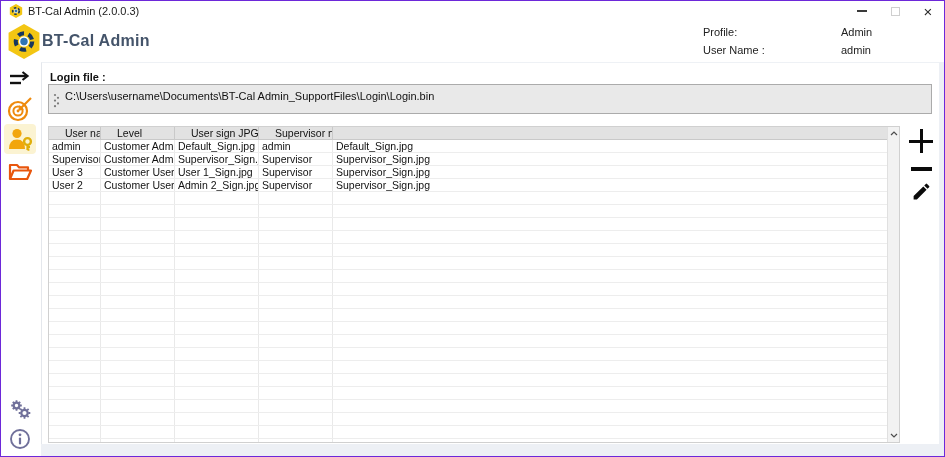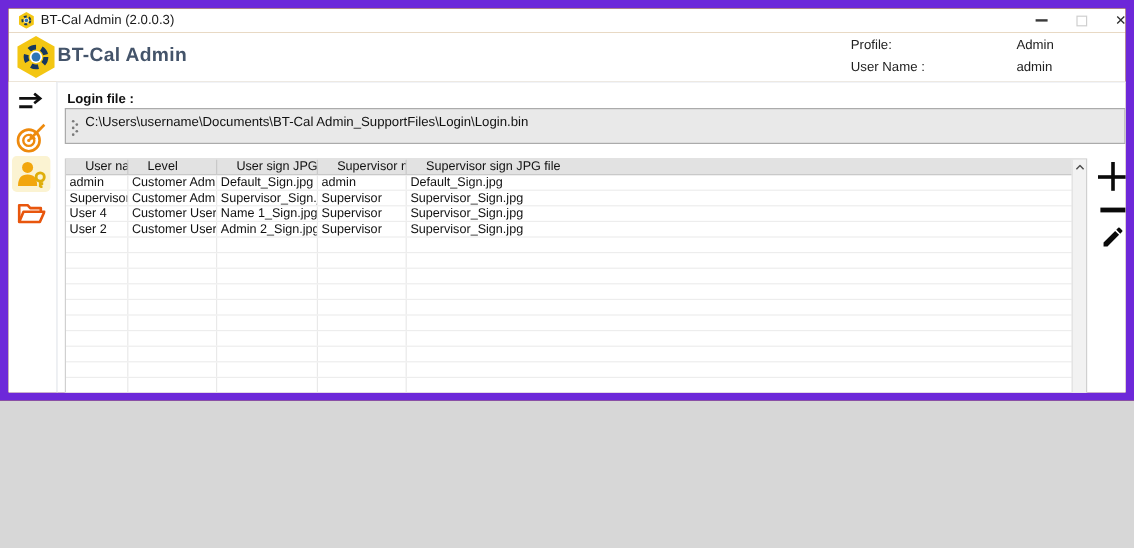--- a/index.html
+++ b/index.html
@@ -1,18 +1,18 @@
 <!DOCTYPE html>
 <html><head>
 <meta charset="utf-8">
 <style>
   * { box-sizing: border-box; margin: 0; padding: 0; }
   body { font-family: "Liberation Sans", sans-serif; background:#d7d7d7; }
-  .window { position:relative; width:945px; height:334px; background:#a16207;
-            border:7px solid #6d28d9; overflow:hidden; }
+  .window { position:relative; width:945px; height:457px; background:#ec4899;
+            border:1px solid #6d28d9; overflow:hidden; }
 
   
   .titlebar { position:absolute; left:0; top:0; right:0; height:20px; background:#fff; }
   .tb-icon { position:absolute; left:8px; top:3px; width:14px; height:14px; }
   .tb-title { position:absolute; left:27px; top:4px; font-size:11px; color:#1a1a1a; white-space:nowrap; }
   .wc { position:absolute; top:0; width:22px; height:20px; display:flex; align-items:center; justify-content:center; cursor:default; }
   .wc-min { left:850px; } .wc-max { left:883px; } .wc-close { left:916px; }
   .min-bar { width:10px; height:2px; background:#3a3a3a; }
   .max-box { width:9px; height:9px; border:1px solid #cfcfcf; background:#fff; }
   .close-x { font-size:15px; color:#2b2b2b; line-height:1; }
@@ -178,41 +178,40 @@
         <circle cx="2" cy="13.2" r="1.1" fill="#7a7a7a"></circle>
       </svg>
     </div>
 
     <div class="table">
       <div class="thead">
           <div class="hcell c0">User name</div>
           <div class="hcell c1">Level</div>
           <div class="hcell c2">User sign JPG file</div>
           <div class="hcell c3">Supervisor name</div>
-          <div class="hcell c4">Supervisor sign JPG file</div>
         </div>
       <div class="tbody">
           <div class="trow">
             <div class="tcell c0">admin</div>
             <div class="tcell c1">Customer Admin</div>
             <div class="tcell c2">Default_Sign.jpg</div>
             <div class="tcell c3">admin</div>
             <div class="tcell c4">Default_Sign.jpg</div>
           </div>
           <div class="trow">
             <div class="tcell c0">Supervisor</div>
             <div class="tcell c1">Customer Admin</div>
             <div class="tcell c2">Supervisor_Sign.jpg</div>
             <div class="tcell c3">Supervisor</div>
             <div class="tcell c4">Supervisor_Sign.jpg</div>
           </div>
           <div class="trow">
-            <div class="tcell c0">User 4</div>
+            <div class="tcell c0">User 3</div>
             <div class="tcell c1">Customer User</div>
-            <div class="tcell c2">Name 1_Sign.jpg</div>
+            <div class="tcell c2">User 1_Sign.jpg</div>
             <div class="tcell c3">Supervisor</div>
             <div class="tcell c4">Supervisor_Sign.jpg</div>
           </div>
           <div class="trow">
             <div class="tcell c0">User 2</div>
             <div class="tcell c1">Customer User</div>
             <div class="tcell c2">Admin 2_Sign.jpg</div>
             <div class="tcell c3">Supervisor</div>
             <div class="tcell c4">Supervisor_Sign.jpg</div>
           </div>

